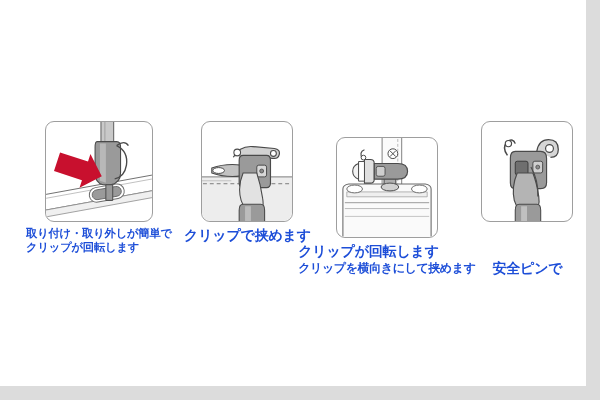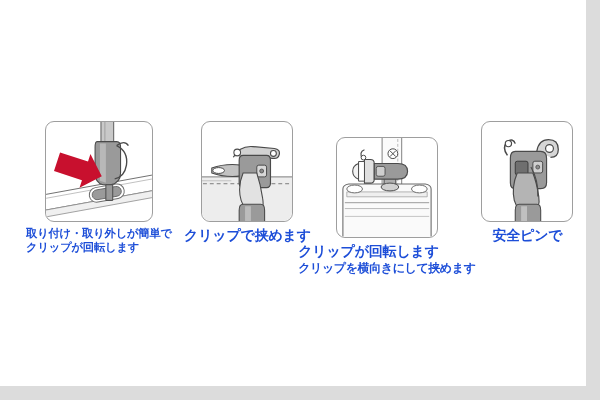--- a/index.html
+++ b/index.html
@@ -24,21 +24,21 @@
   }
   .panel{
     position:relative;
     display:flex;
     flex-direction:column;
     align-items:center;
   }
   .panel.p1{width:162px;margin-left:26px;}
   .panel.p2{width:130px;margin-left:12px;}
   .panel.p3{width:140px;margin-left:6px;margin-top:16px;}
-  .panel.p4{width:130px;margin-left:12px;}
+  .panel.p4{width:130px;margin-left:12px;gap:33px;}
 
   .frame{
     box-sizing:border-box;
     border:1px solid #9e9e9e;
     border-radius:9px;
     background:#ffffff;
     overflow:hidden;
     position:relative;
   }
   .panel.p1 .frame{width:108px;height:101px;}

